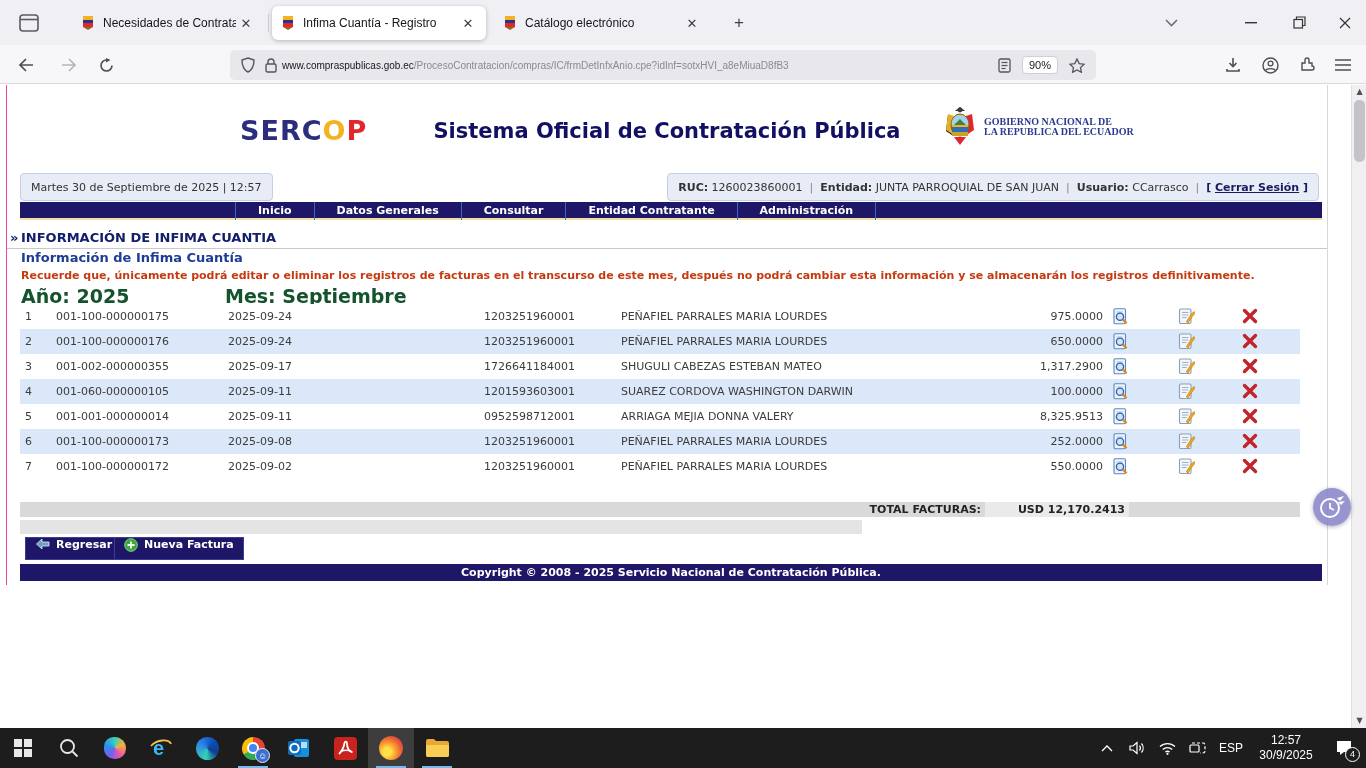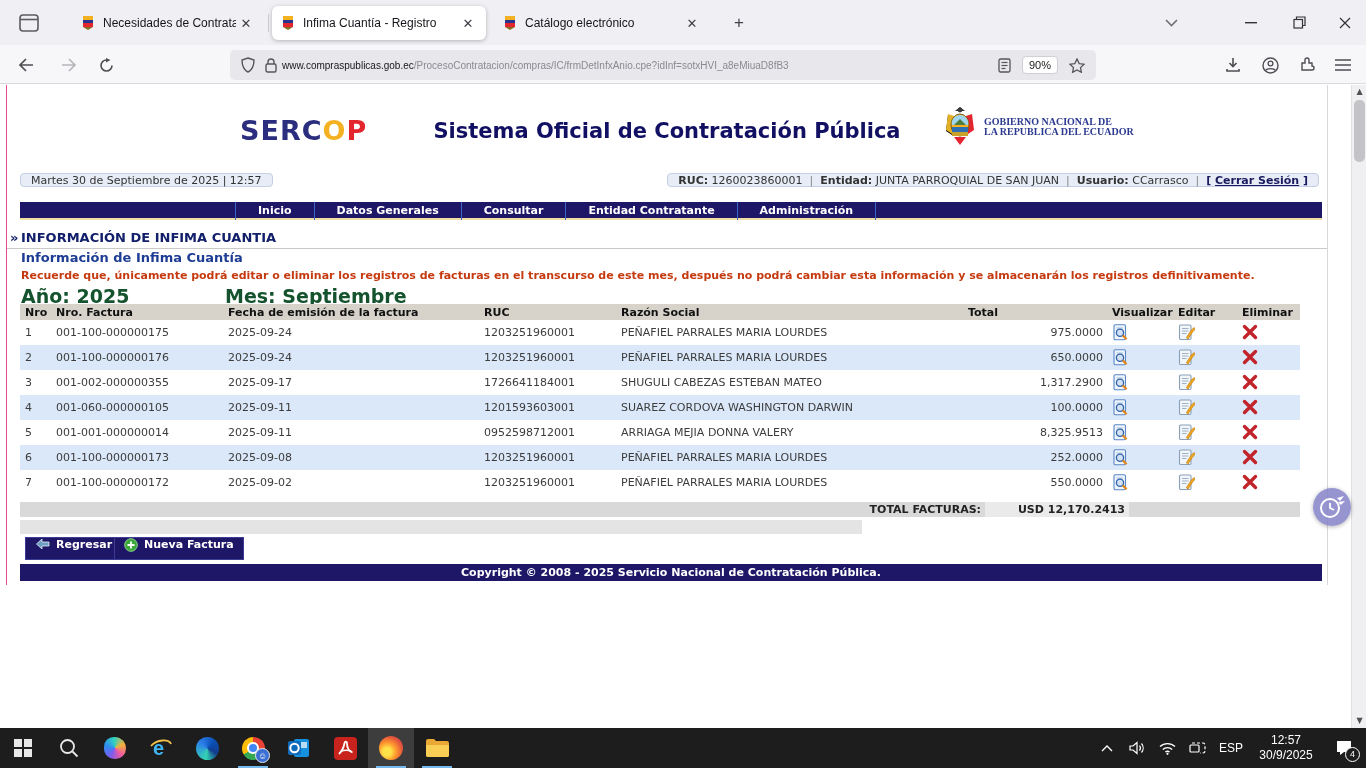--- a/index.html
+++ b/index.html
@@ -41,21 +41,21 @@
   #page { position:absolute; left:6px; top:0; width:1322px; height:500px; border-left:1px solid #ec4899; border-right:1px solid #d8d8d8; }
 
   #site-header { position:absolute; top:8px; left:0; width:100%; height:80px; }
   #sercop-logo { position:absolute; left:233px; top:22px; font-size:27px; font-weight:bold; letter-spacing:1px; }
   #sercop-logo .b { color:#2b2e7f; } #sercop-logo .o { color:#f4b223; } #sercop-logo .p { color:#e3262d; }
   #site-title { position:absolute; left:0; width:100%; text-align:center; top:26px; font-size:21px; font-weight:bold; color:#121063; }
   #gov-logo { position:absolute; left:935px; top:12px; display:flex; align-items:center; }
   #gov-logo .txt { font-size:10px; font-weight:bold; color:#2b3990; line-height:10px; margin-left:6px; font-family:"Liberation Serif", serif; }
 
   #session-bar { position:absolute; top:88px; left:0; width:100%; height:22px; font-size:11px; color:#333; }
-  .sess-box { position:absolute; background:#e7ecf6; border:1px solid #c3cfe4; border-radius:4px; height:14px; display:flex; align-items:center; padding:0 10px; white-space:nowrap; }
+  .sess-box { position:absolute; background:#e7ecf6; border:1px solid #c3cfe4; border-radius:4px; height:28px; display:flex; align-items:center; padding:0 10px; white-space:nowrap; }
   #date-box { left:13px; top:0; }
   #user-box { right:8px; top:0; }
   #user-box b { font-weight:bold; }
   #user-box .sep { margin:0 7px; color:#888; }
   #logout-link { font-weight:bold; color:#1a1a5e; }
   #logout-link u { text-decoration:underline; }
 
   #mainmenu { position:absolute; top:117px; left:13px; width:1302px; height:18px; background:#1e1666; border-bottom:2px solid #f0dfa4; }
   #mainmenu .menu-row { position:absolute; left:215px; top:0; height:18px; display:flex; }
   .menu-item { color:#fff; font-size:11px; font-weight:bold; padding:2px 22px 0; border-left:1px solid #3c63c8; white-space:nowrap; }
@@ -311,31 +311,20 @@
         <span class="bc">INFORMACIÓN DE INFIMA CUANTIA</span>
       </div>
       <div id="section-title">Información de Infima Cuantía</div>
       <div id="warning-text">Recuerde que, únicamente podrá editar o eliminar los registros de facturas en el transcurso de este mes, después no podrá cambiar esta información y se almacenarán los registros definitivamente.</div>
       <div id="yearmonth">
         <span>Año: 2025</span>
         <span id="month-span">Mes: Septiembre</span>
       </div>
 
       <div id="factable">
-        <div class="thead">
-          <div class="td col-nro">Nro</div>
-          <div class="td col-fact">Nro. Factura</div>
-          <div class="td col-fecha">Fecha de emisión de la factura</div>
-          <div class="td col-ruc">RUC</div>
-          <div class="td col-razon">Razón Social</div>
-          <div class="td col-total">Total</div>
-          <div class="td col-vis">Visualizar</div>
-          <div class="td col-edit">Editar</div>
-          <div class="td col-del">Eliminar</div>
-        </div>
         <div>
             <div class="trow">
     <div class="td col-nro">1</div>
     <div class="td col-fact">001-100-000000175</div>
     <div class="td col-fecha">2025-09-24</div>
     <div class="td col-ruc">1203251960001</div>
     <div class="td col-razon">PEÑAFIEL PARRALES MARIA LOURDES</div>
     <div class="td col-total num">975.0000</div>
     <div class="td col-vis">
       <span class="icon16">

